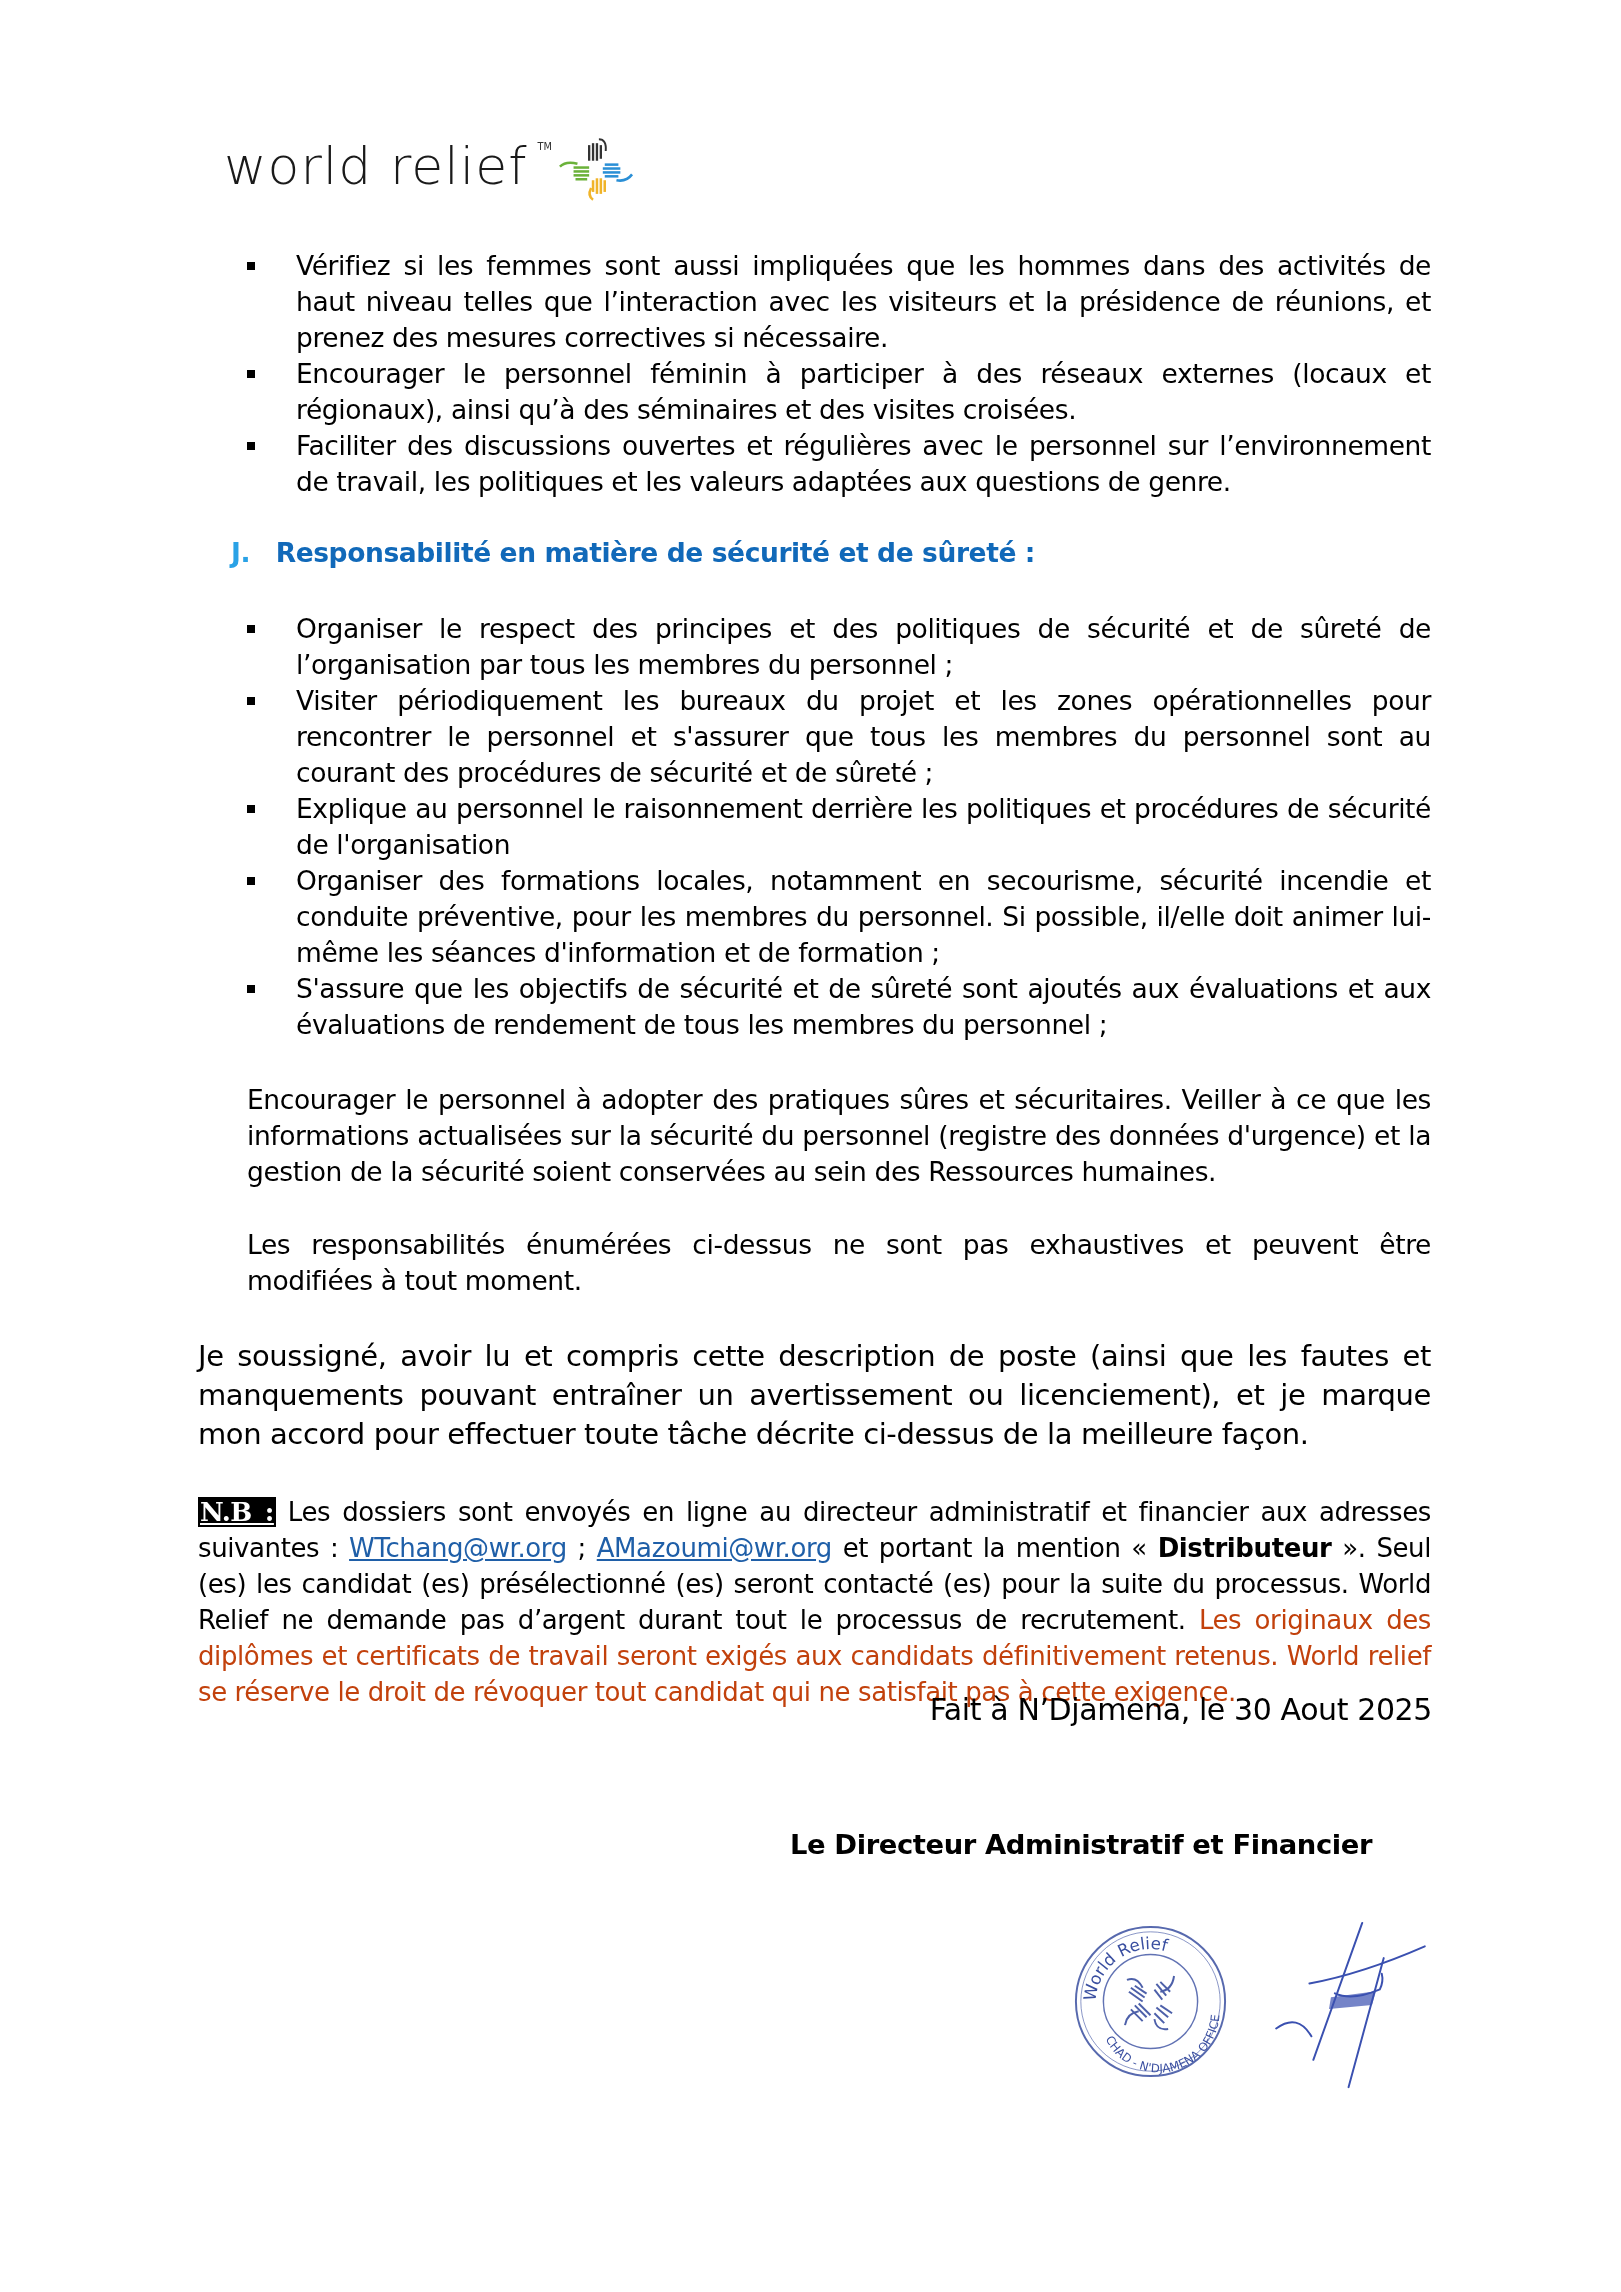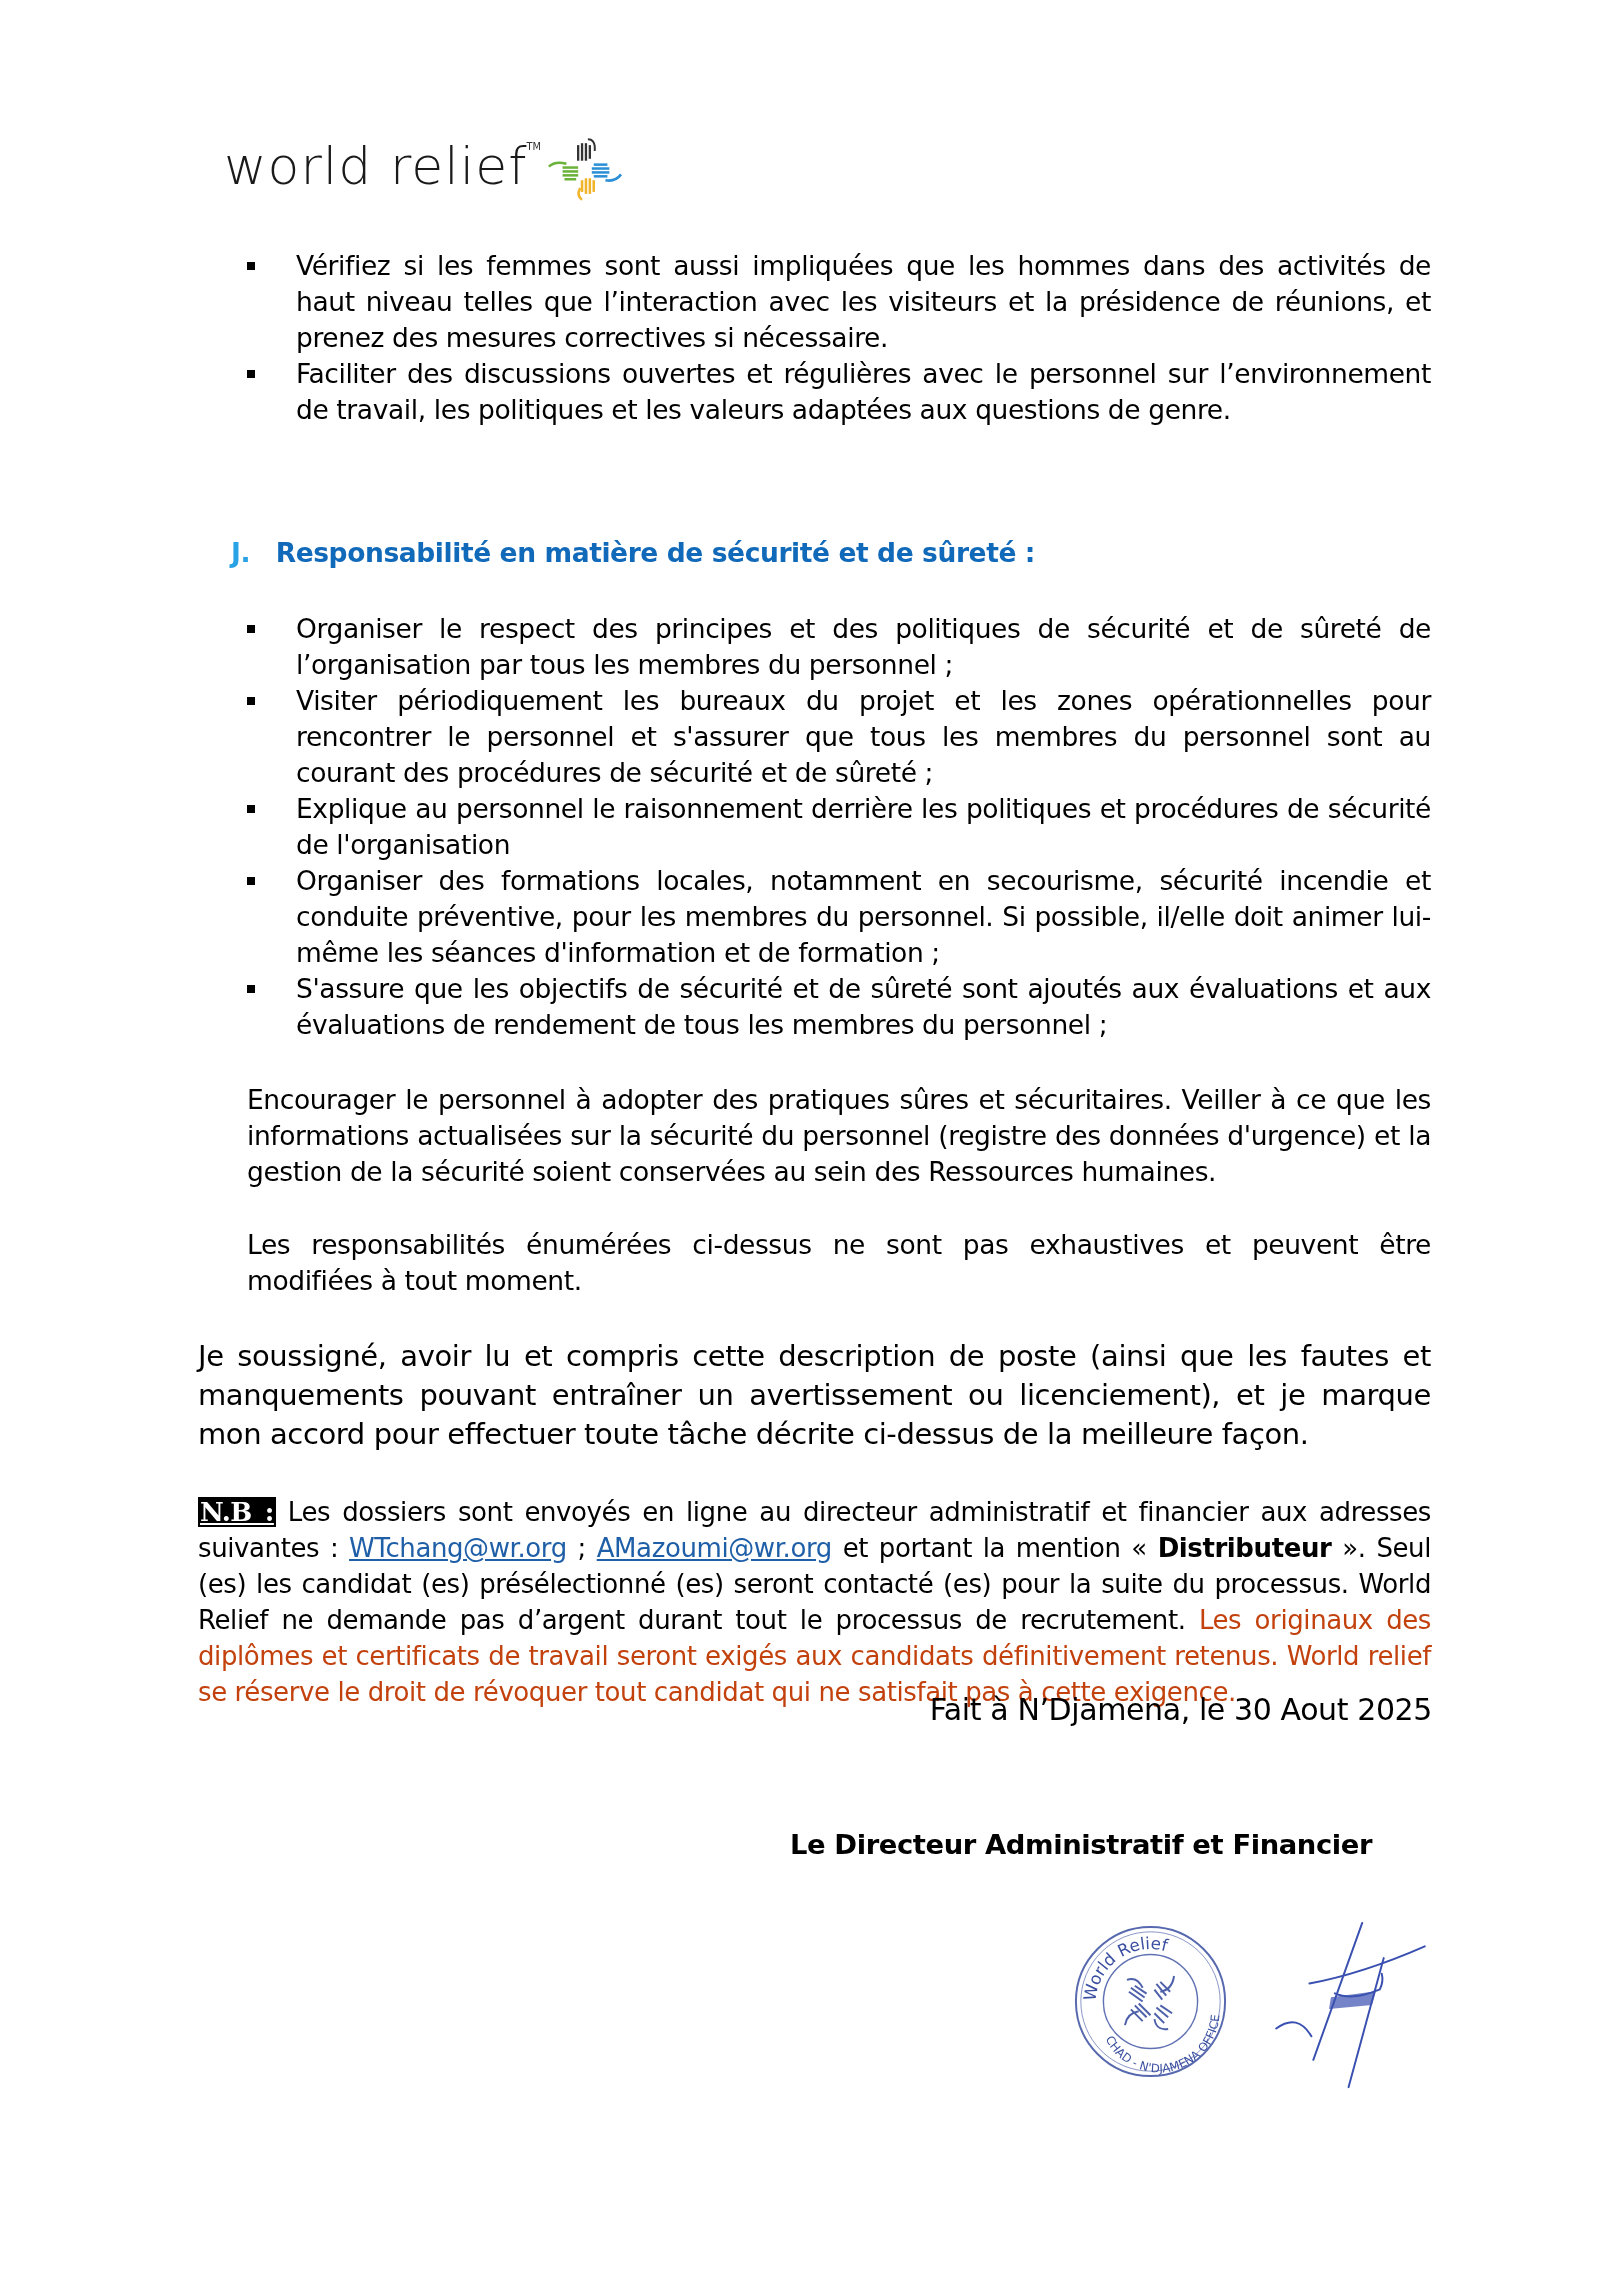--- a/index.html
+++ b/index.html
@@ -5,21 +5,21 @@
   html, body { margin: 0; padding: 0; background: #ffffff; }
   body {
     width: 1621px; height: 2293px; position: relative; overflow: hidden;
     font-family: "DejaVu Sans", sans-serif; color: #000;
   }
   .logo { position: absolute; left: 227px; top: 137px; display: flex; align-items: flex-end; }
   .logo-text {
     font-family: "DejaVu Sans", sans-serif; font-size: 51px; font-weight: 300;
     letter-spacing: 1px; color: #1a1a1a; line-height: 1; transform: scaleX(1.02);
   }
-  .logo-tm { font-size: 9.8px; color: #333; margin-left: 2px; align-self: flex-start; margin-top: 3.9px; }
+  .logo-tm { font-size: 9.8px; color: #333; margin-left: 13px; align-self: flex-start; margin-top: 3.9px; }
   .logo-mark { width: 78px; height: 65px; margin-left: 3.9px; margin-bottom: -9.8px; }
 
   .list { position: absolute; left: 241px; width: 1190px; margin: 0; padding: 0; list-style: none; }
   .list li {
     position: relative; padding-left: 55px; font-size: 26.5px; line-height: 36px;
     text-align: justify; letter-spacing: -0.4px;
   }
   .list li .bullet {
     position: absolute; left: 5.9px; top: 13.7px; width: 7.8px; height: 8.8px; background: #000;
   }
@@ -101,21 +101,21 @@
         <line x1="42" y1="42" x2="42" y2="58"></line>
       <line x1="46" y1="42" x2="46" y2="58"></line>
         <line x1="50" y1="44" x2="50" y2="56"></line>
       <path d="M36 52 Q32 60 38 64"></path>
     </g>
   </svg>
 </div>
 
 <ul class="list list1">
   <li><span class="bullet"></span><span>Vérifiez si les femmes sont aussi impliquées que les hommes dans des activités de haut niveau telles que l’interaction avec les visiteurs et la présidence de réunions, et prenez des mesures correctives si nécessaire.</span></li>
-  <li><span class="bullet"></span></li>
+  <li><span class="bullet"></span><span>Encourager le personnel féminin à participer à des réseaux externes (locaux et régionaux), ainsi qu’à des séminaires et des visites croisées.</span></li>
   <li><span class="bullet"></span><span>Faciliter des discussions ouvertes et régulières avec le personnel sur l’environnement de travail, les politiques et les valeurs adaptées aux questions de genre.</span></li>
 </ul>
 
 <div class="heading">
   <span class="letter">J.</span><span>Responsabilité en matière de sécurité et de sûreté :</span>
 </div>
 
 <ul class="list list2">
   <li><span class="bullet"></span><span>Organiser le respect des principes et des politiques de sécurité et de sûreté de l’organisation par tous les membres du personnel ;</span></li>
   <li><span class="bullet"></span><span>Visiter périodiquement les bureaux du projet et les zones opérationnelles pour rencontrer le personnel et s'assurer que tous les membres du personnel sont au courant des procédures de sécurité et de sûreté ;</span></li>

